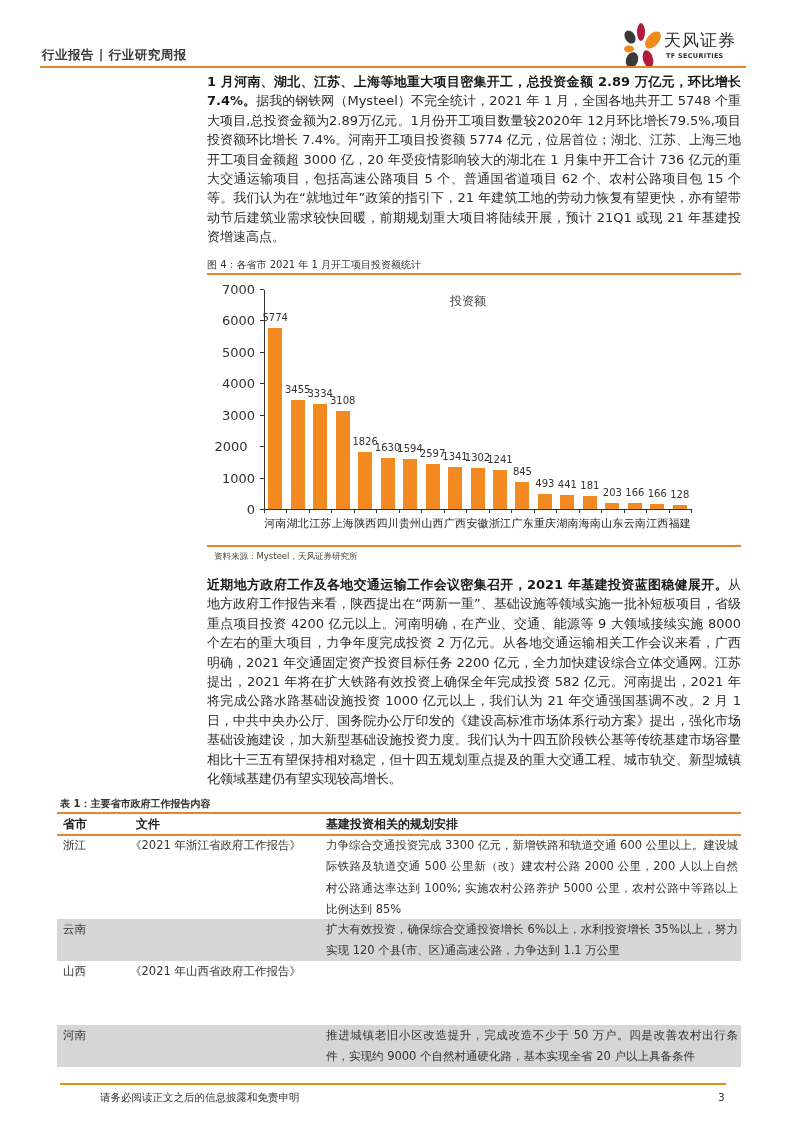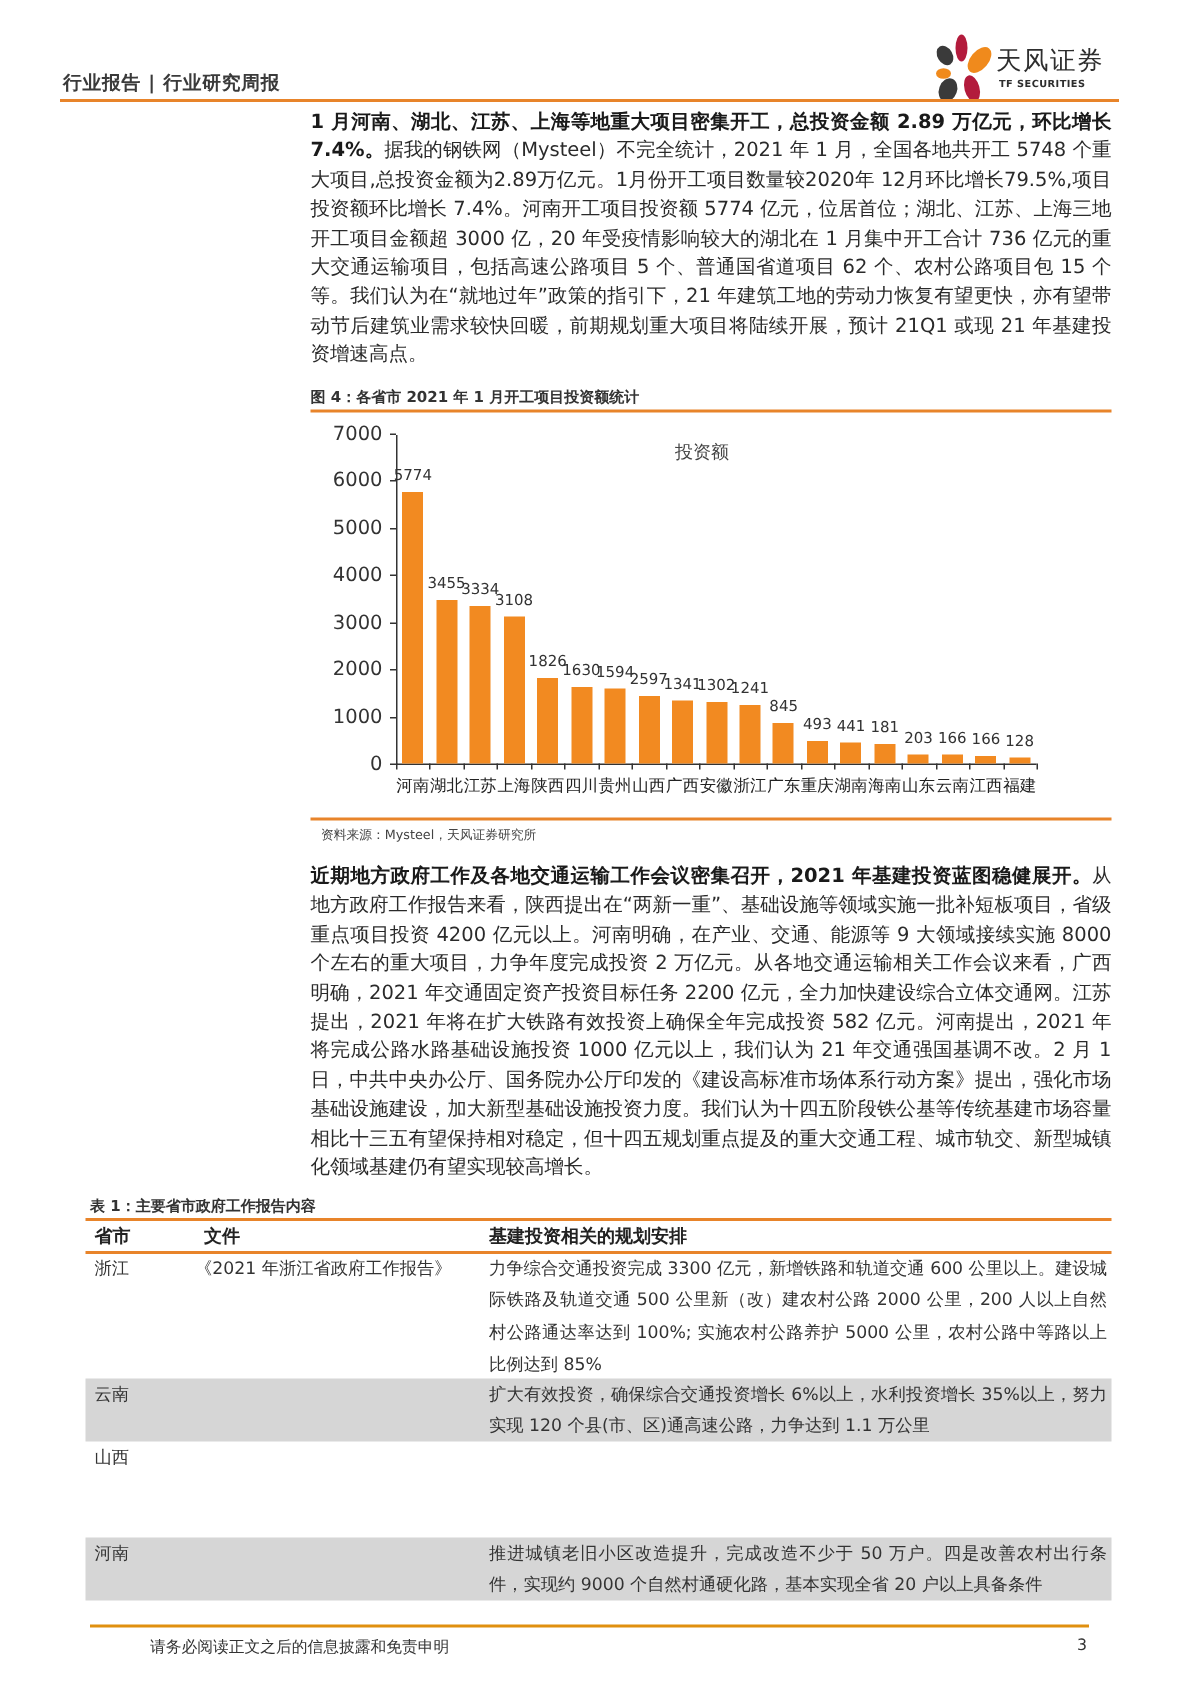--- a/index.html
+++ b/index.html
@@ -9,21 +9,21 @@
   .header-left { position: absolute; left: 42px; top: 47px; font-size: 12.5px; font-weight: bold; color: #3a3a3a; letter-spacing: 0.5px; }
   .header-rule { position: absolute; left: 40px; top: 66px; width: 706px; height: 2px; background: #e8842a; }
   .logo { position: absolute; left: 620px; top: 22px; width: 130px; height: 50px; }
   .logo svg { position: absolute; left: 0; top: 0; }
   .logo-cn { position: absolute; left: 44px; top: 7px; font-size: 17px; color: #2e2e2e; letter-spacing: 1px; }
   .logo-en { position: absolute; left: 46px; top: 30px; font-size: 6.5px; font-weight: bold; color: #2e2e2e; letter-spacing: 0.3px; }
 
   .para { position: absolute; left: 207px; width: 534px; font-size: 13px; line-height: 19.4px; color: #2a2a2a; text-align: justify; }
   .para b { font-weight: bold; color: #1a1a1a; }
 
-  .fig-title { position: absolute; left: 207px; top: 258px; font-size: 10px; font-weight: bold; color: #333; }
+  .fig-title { position: absolute; left: 207px; top: 258px; font-size: 10px; font-weight: normal; color: #333; }
   .fig-rule-top { position: absolute; left: 207px; top: 273px; width: 534px; height: 1.5px; background: #e8842a; }
   .fig-rule-bot { position: absolute; left: 207px; top: 545px; width: 534px; height: 1.5px; background: #e8842a; }
   .source { position: absolute; left: 214px; top: 551px; font-size: 8.5px; color: #444; }
 
   .chart { position: absolute; left: 207px; top: 278px; width: 534px; height: 265px; }
   .chart-legend { position: absolute; left: 243px; top: 15px; font-size: 12px; color: #444; }
   .y-axis-line { position: absolute; left: 57px; top: 12px; width: 1px; height: 220px; background: #333; }
   .x-axis-line { position: absolute; left: 57px; top: 231px; width: 427px; height: 1px; background: #333; }
   .y-tick { position: absolute; left: 53px; width: 4px; height: 1px; background: #333; }
   .y-label { position: absolute; left: 0; width: 48px; text-align: right; font-size: 13px; color: #333; }
@@ -74,21 +74,21 @@
 
 <div class="chart" id="chart">
   <div class="chart-legend">投资额</div>
   <div class="y-axis-line"></div>
   <div class="x-axis-line"></div>
 <div class="y-tick" style="top: 231px;"></div>
     <div class="y-label" style="top: 224px;">0</div>
     <div class="y-tick" style="top: 199.571px;"></div>
     <div class="y-label" style="top: 192.571px;">1000</div>
     <div class="y-tick" style="top: 168.143px;"></div>
-    <div class="y-label" style="top: 161.143px;">2000</div>
+    <div class="y-label" style="top: 161.143px; text-align: center;">2000</div>
     <div class="y-tick" style="top: 136.714px;"></div>
     <div class="y-label" style="top: 129.714px;">3000</div>
     <div class="y-tick" style="top: 105.286px;"></div>
     <div class="y-label" style="top: 98.2857px;">4000</div>
     <div class="y-tick" style="top: 73.8571px;"></div>
     <div class="y-label" style="top: 66.8571px;">5000</div>
     <div class="y-tick" style="top: 42.4286px;"></div>
     <div class="y-label" style="top: 35.4286px;">6000</div>
     <div class="y-tick" style="top: 11px;"></div>
     <div class="y-label" style="top: 4px;">7000</div>
@@ -189,20 +189,21 @@
   <div class="tbl-cell c-prov">浙江</div>
   <div class="tbl-cell c-doc">《2021 年浙江省政府工作报告》</div>
   <div class="tbl-cell c-plan">力争综合交通投资完成 3300 亿元，新增铁路和轨道交通 600 公里以上。建设城际铁路及轨道交通 500 公里新（改）建农村公路 2000 公里，200 人以上自然村公路通达率达到 100%; 实施农村公路养护 5000 公里，农村公路中等路以上比例达到 85%</div>
 </div>
 <div class="tbl-row shaded" style="top:919px;height:42px;">
   <div class="tbl-cell c-prov">云南</div>
   <div class="tbl-cell c-plan">扩大有效投资，确保综合交通投资增长 6%以上，水利投资增长 35%以上，努力实现 120 个县(市、区)通高速公路，力争达到 1.1 万公里</div>
 </div>
 <div class="tbl-row" style="top:961px;height:64px;">
   <div class="tbl-cell c-prov">山西</div>
+  <div class="tbl-cell c-doc">《2021 年山西省政府工作报告》</div>
 </div>
 <div class="tbl-row shaded" style="top:1025px;height:42px;overflow:hidden;">
   <div class="tbl-cell c-prov">河南</div>
   <div class="tbl-cell c-plan">推进城镇老旧小区改造提升，完成改造不少于 50 万户。四是改善农村出行条件，实现约 9000 个自然村通硬化路，基本实现全省 20 户以上具备条件</div>
 </div>
 
 <div class="footer-rule"></div>
 <div class="footer-left">请务必阅读正文之后的信息披露和免责申明</div>
 <div class="footer-page">3</div>
 

